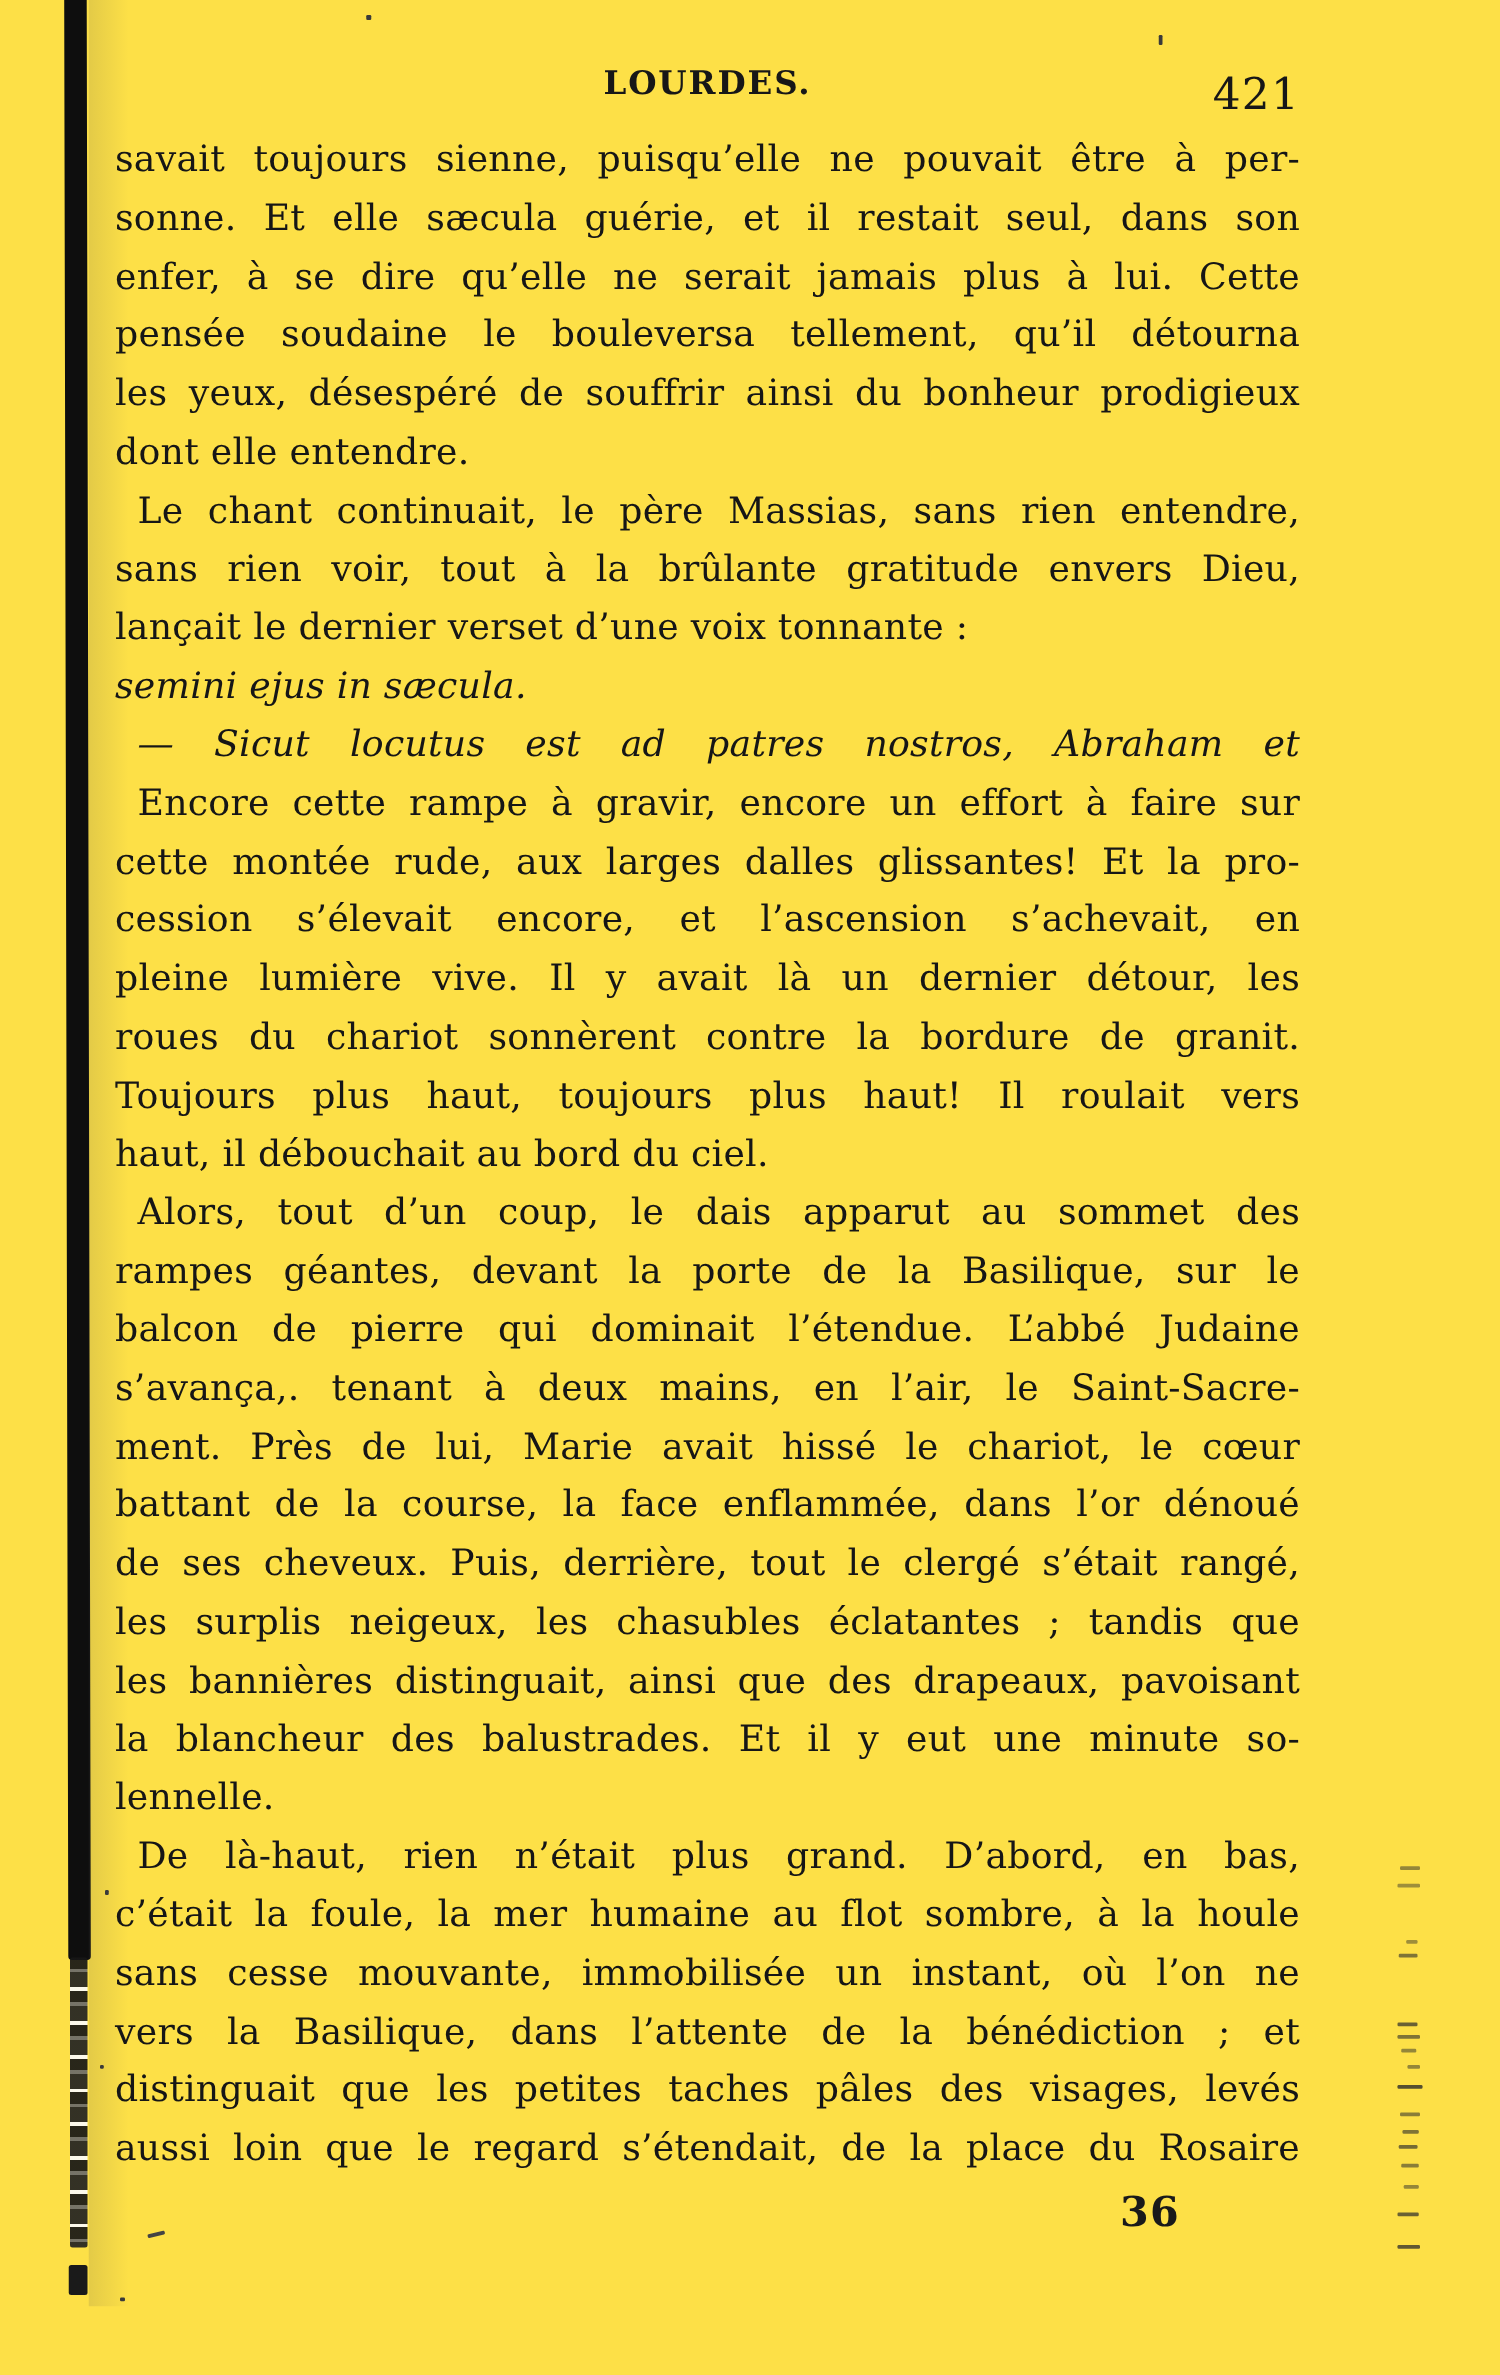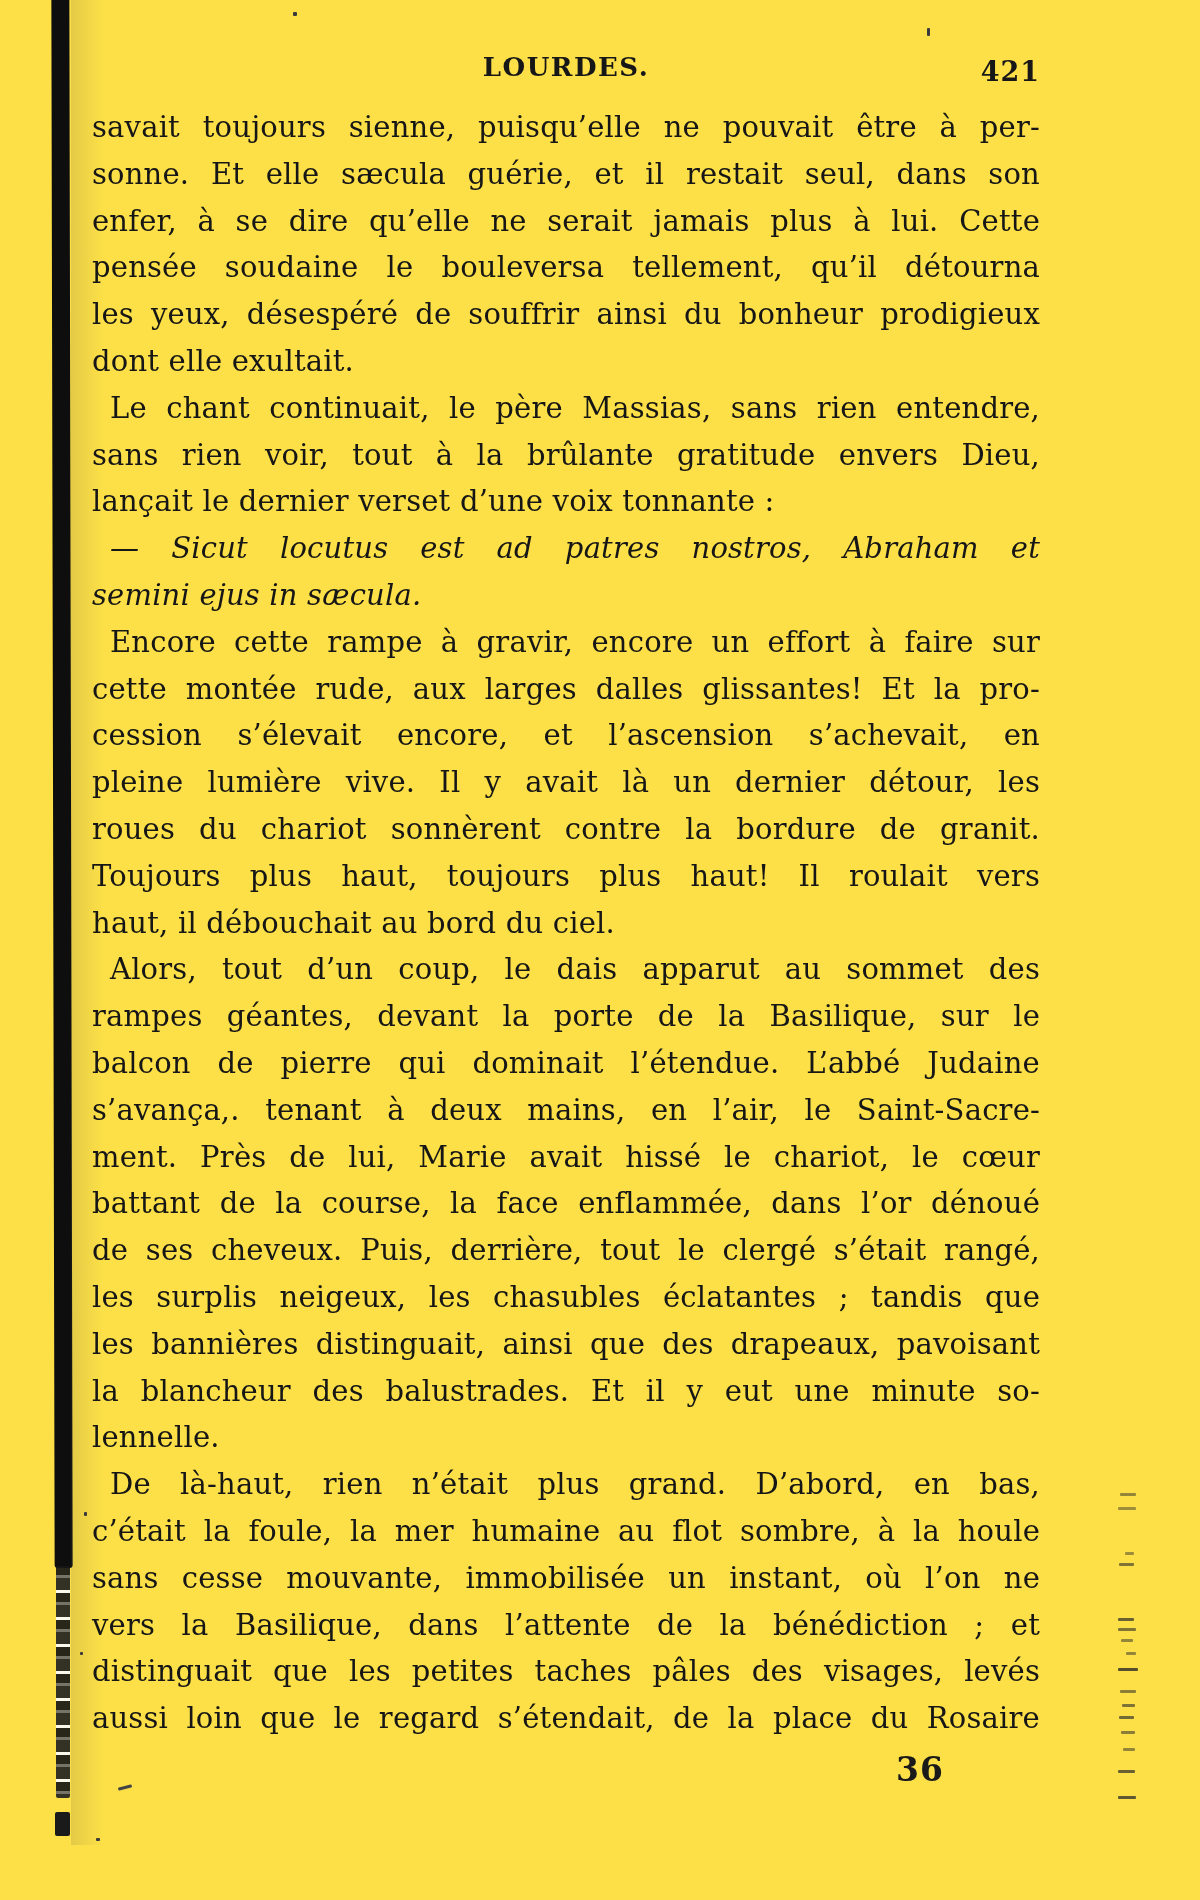--- a/index.html
+++ b/index.html
@@ -37,21 +37,21 @@
     position:absolute;left:71px;top:0;width:32px;height:1845px;
     background:linear-gradient(90deg, rgba(70,70,70,.14), rgba(70,70,70,0));
   }
   .header-title{
     position:absolute;left:566px;top:52px;transform:translateX(-50%);
     font-size:26px;font-weight:bold;letter-spacing:1.5px;color:#171717;
     white-space:nowrap;
   }
   .header-folio{
     position:absolute;left:1040px;top:56px;transform:translateX(-100%);
-    font-size:27px;font-weight:bold;color:#171717;letter-spacing:1px;
+    font-size:35px;font-weight:normal;color:#171717;letter-spacing:1px;
   }
   .page-body{
     position:absolute;left:92px;top:104px;width:948px;
     color:#161616;
     font-size:29px;
   }
   .line{
     line-height:46.8px;height:46.8px;
     text-align:justify;text-align-last:justify;
     white-space:normal;
@@ -86,26 +86,26 @@
   <div class="header-title">LOURDES.</div>
 
   <div class="header-folio">421</div>
 
   <div class="page-body" id="page-body">
       <div class="line">savait toujours sienne, puisqu’elle ne pouvait être à per-</div>
       <div class="line">sonne. Et elle sæcula guérie, et il restait seul, dans son</div>
       <div class="line">enfer, à se dire qu’elle ne serait jamais plus à lui. Cette</div>
       <div class="line">pensée soudaine le bouleversa tellement, qu’il détourna</div>
       <div class="line">les yeux, désespéré de souffrir ainsi du bonheur prodigieux</div>
-      <div class="line lastline">dont elle exultait.</div>
+      <div class="line lastline">dont elle entendre.</div>
       <div class="line indent">Le chant continuait, le père Massias, sans rien entendre,</div>
       <div class="line">sans rien voir, tout à la brûlante gratitude envers Dieu,</div>
       <div class="line lastline">lançait le dernier verset d’une voix tonnante :</div>
+      <div class="line italic lastline">semini ejus in sæcula.</div>
       <div class="line italic indent">— Sicut locutus est ad patres nostros, Abraham et</div>
-      <div class="line italic lastline">semini ejus in sæcula.</div>
       <div class="line indent">Encore cette rampe à gravir, encore un effort à faire sur</div>
       <div class="line">cette montée rude, aux larges dalles glissantes! Et la pro-</div>
       <div class="line">cession s’élevait encore, et l’ascension s’achevait, en</div>
       <div class="line">pleine lumière vive. Il y avait là un dernier détour, les</div>
       <div class="line">roues du chariot sonnèrent contre la bordure de granit.</div>
       <div class="line">Toujours plus haut, toujours plus haut! Il roulait vers</div>
       <div class="line lastline">haut, il débouchait au bord du ciel.</div>
       <div class="line indent">Alors, tout d’un coup, le dais apparut au sommet des</div>
       <div class="line">rampes géantes, devant la porte de la Basilique, sur le</div>
       <div class="line">balcon de pierre qui dominait l’étendue. L’abbé Judaine</div>

